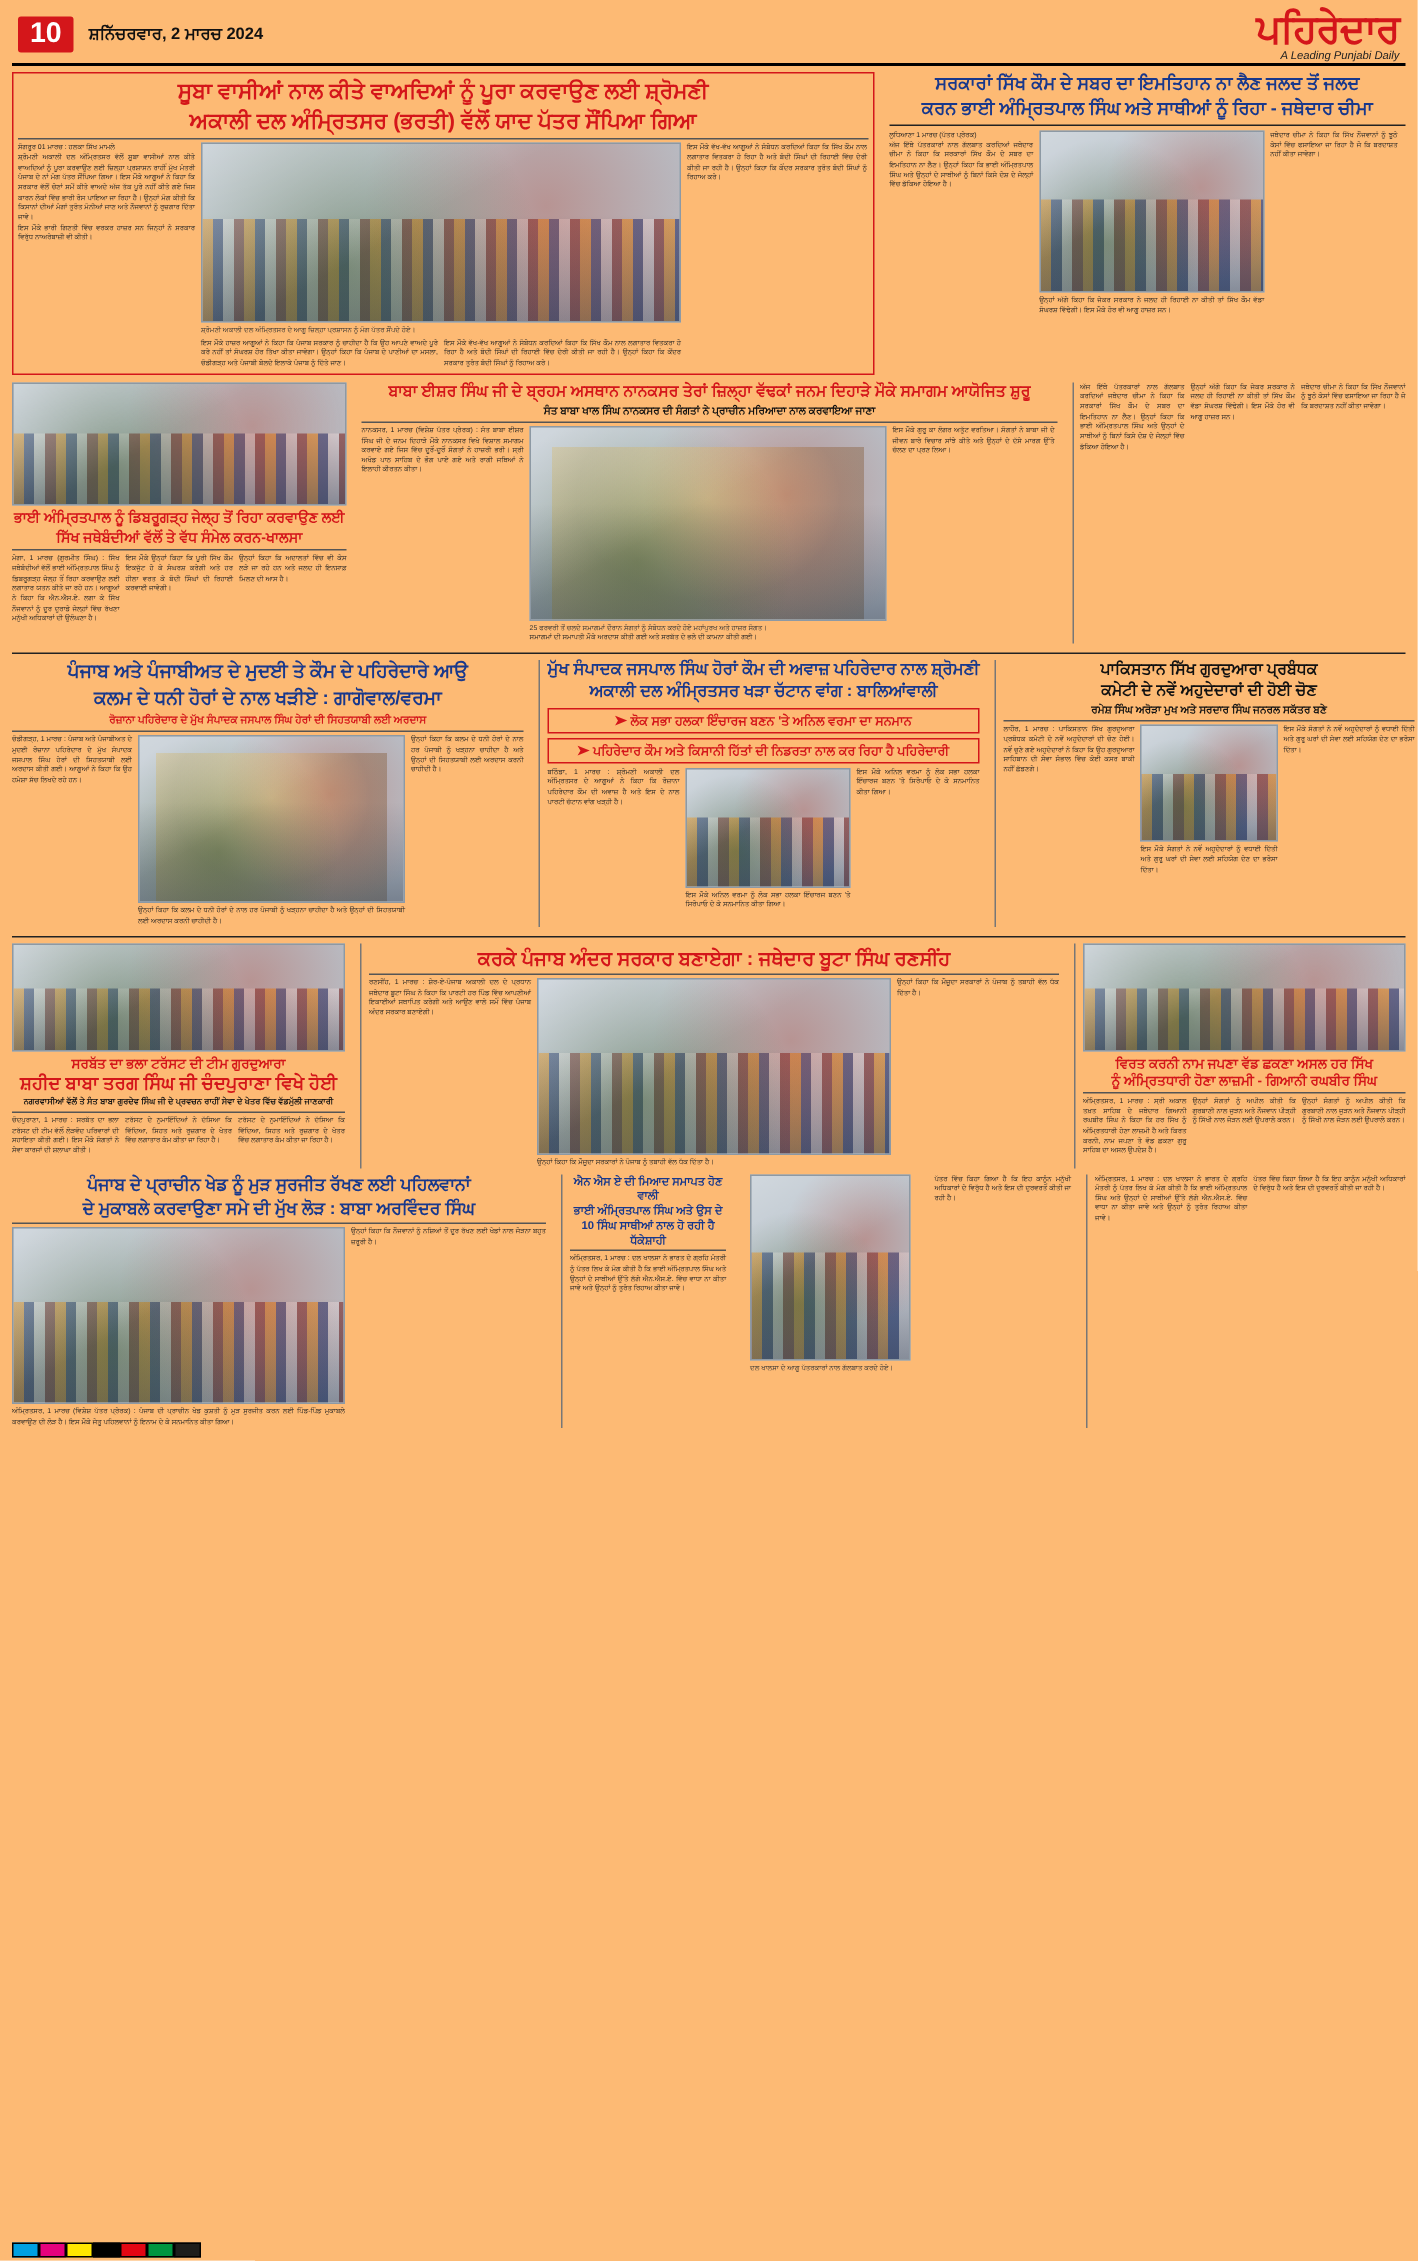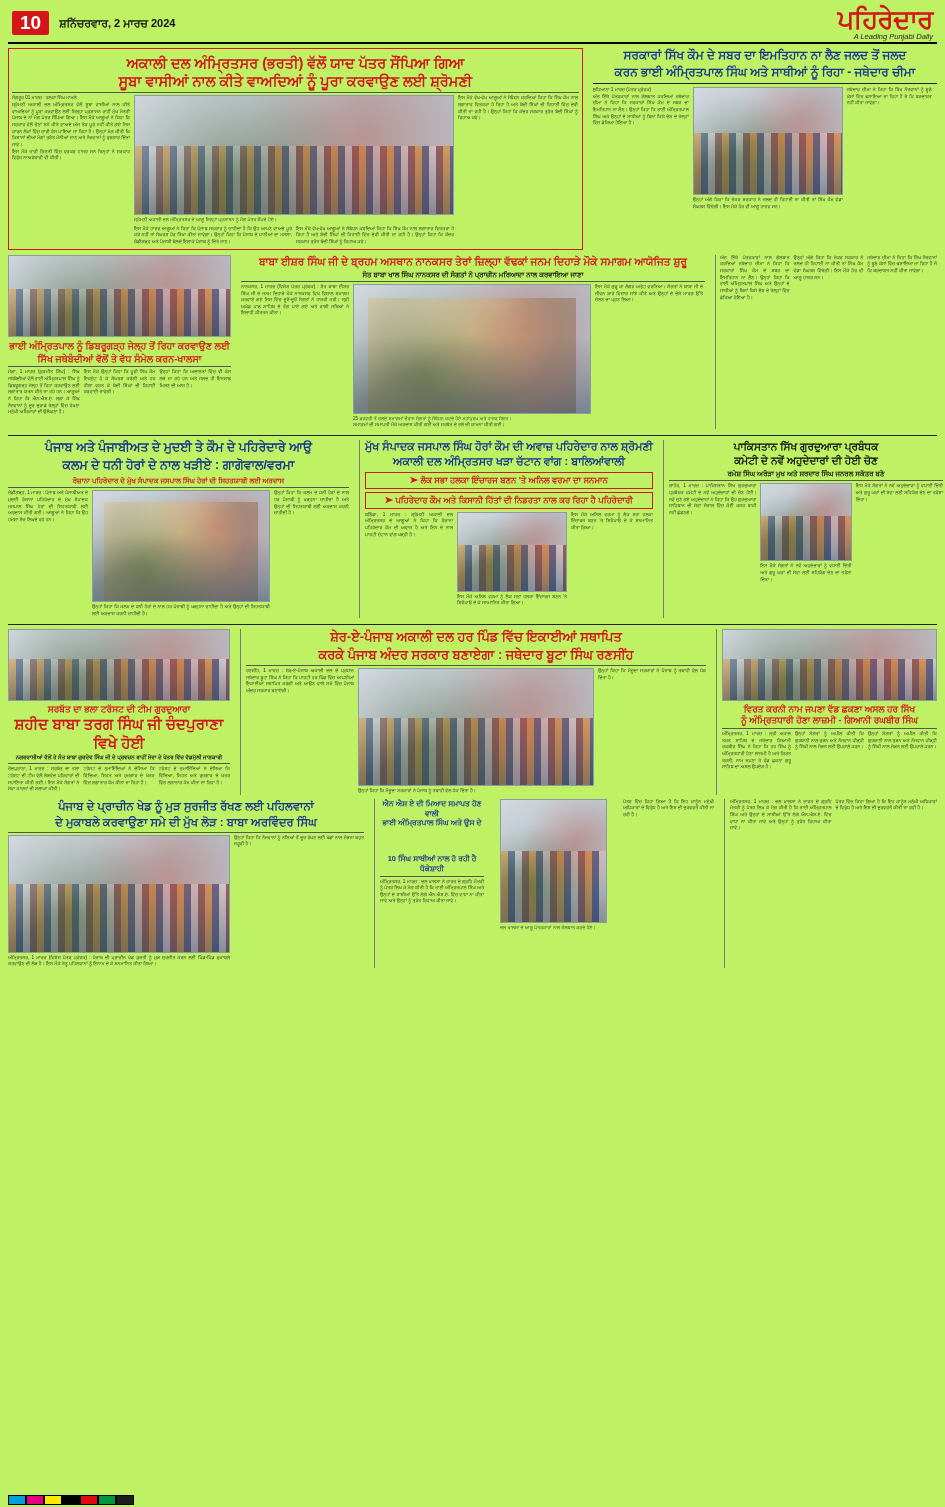--- a/index.html
+++ b/index.html
@@ -7,21 +7,21 @@
   body {
     width: 945px; height: 1507px;
     background: #ffffff;
     font-family: "Liberation Sans", sans-serif;
     color: #111;
     overflow: hidden;
   }
   .page {
     position: relative;
     width: 945px; height: 1507px;
-    background: #bef264;
+    background: #fdba74;
     padding: 6px 8px 0 8px;
   }
 
   
   .masthead {
     display: flex; align-items: center; justify-content: space-between;
     border-bottom: 2px solid #000;
     padding: 2px 4px 4px 4px;
     height: 38px;
   }
@@ -111,22 +111,22 @@
     </div>
     <div class="mh-right">
       <span class="paper-name">ਪਹਿਰੇਦਾਰ</span>
       <span class="paper-tag">A Leading Punjabi Daily</span>
     </div>
   </div>
 
   <div class="cols" style="margin-top:4px;">
 
     <div style="width:576px;" class="boxred">
+      <div class="hl" style="font-size:14.5px;">ਸੂਬਾ ਵਾਸੀਆਂ ਨਾਲ ਕੀਤੇ ਵਾਅਦਿਆਂ ਨੂੰ ਪੂਰਾ ਕਰਵਾਉਣ ਲਈ ਸ਼੍ਰੋਮਣੀ</div>
       <div class="hl" style="font-size:14.5px; margin-top:2px;">ਅਕਾਲੀ ਦਲ ਅੰਮ੍ਰਿਤਸਰ (ਭਰਤੀ) ਵੱਲੋਂ ਯਾਦ ਪੱਤਰ ਸੌਂਪਿਆ ਗਿਆ</div>
-      <div class="hl" style="font-size:14.5px;">ਸੂਬਾ ਵਾਸੀਆਂ ਨਾਲ ਕੀਤੇ ਵਾਅਦਿਆਂ ਨੂੰ ਪੂਰਾ ਕਰਵਾਉਣ ਲਈ ਸ਼੍ਰੋਮਣੀ</div>
       <div class="rule-thin"></div>
       <div class="cols" style="gap:4px;">
         <div style="width:118px;">
           <div class="body-txt">ਸੰਗਰੂਰ 01 ਮਾਰਚ : ਹਲਕਾ ਸਿੱਖ ਮਾਮਲੇ</div>
           <div class="body-txt">ਸ਼੍ਰੋਮਣੀ ਅਕਾਲੀ ਦਲ ਅੰਮ੍ਰਿਤਸਰ ਵੱਲੋਂ ਸੂਬਾ ਵਾਸੀਆਂ ਨਾਲ ਕੀਤੇ ਵਾਅਦਿਆਂ ਨੂੰ ਪੂਰਾ ਕਰਵਾਉਣ ਲਈ ਜ਼ਿਲ੍ਹਾ ਪ੍ਰਸ਼ਾਸਨ ਰਾਹੀਂ ਮੁੱਖ ਮੰਤਰੀ ਪੰਜਾਬ ਦੇ ਨਾਂ ਮੰਗ ਪੱਤਰ ਸੌਂਪਿਆ ਗਿਆ। ਇਸ ਮੌਕੇ ਆਗੂਆਂ ਨੇ ਕਿਹਾ ਕਿ ਸਰਕਾਰ ਵੱਲੋਂ ਚੋਣਾਂ ਸਮੇਂ ਕੀਤੇ ਵਾਅਦੇ ਅੱਜ ਤੱਕ ਪੂਰੇ ਨਹੀਂ ਕੀਤੇ ਗਏ ਜਿਸ ਕਾਰਨ ਲੋਕਾਂ ਵਿੱਚ ਭਾਰੀ ਰੋਸ ਪਾਇਆ ਜਾ ਰਿਹਾ ਹੈ। ਉਨ੍ਹਾਂ ਮੰਗ ਕੀਤੀ ਕਿ ਕਿਸਾਨਾਂ ਦੀਆਂ ਮੰਗਾਂ ਤੁਰੰਤ ਮੰਨੀਆਂ ਜਾਣ ਅਤੇ ਨੌਜਵਾਨਾਂ ਨੂੰ ਰੁਜ਼ਗਾਰ ਦਿੱਤਾ ਜਾਵੇ।</div>
           <div class="body-txt">ਇਸ ਮੌਕੇ ਭਾਰੀ ਗਿਣਤੀ ਵਿੱਚ ਵਰਕਰ ਹਾਜ਼ਰ ਸਨ ਜਿਨ੍ਹਾਂ ਨੇ ਸਰਕਾਰ ਵਿਰੁੱਧ ਨਾਅਰੇਬਾਜ਼ੀ ਵੀ ਕੀਤੀ।</div>
         </div>
         <div style="width:320px;">
           <div class="photo people" style="height:120px;"></div>
           <div class="caption" style="margin-top:2px;">ਸ਼੍ਰੋਮਣੀ ਅਕਾਲੀ ਦਲ ਅੰਮ੍ਰਿਤਸਰ ਦੇ ਆਗੂ ਜ਼ਿਲ੍ਹਾ ਪ੍ਰਸ਼ਾਸਨ ਨੂੰ ਮੰਗ ਪੱਤਰ ਸੌਂਪਦੇ ਹੋਏ।</div>
@@ -262,33 +262,32 @@
         </div>
       </div>
     </div>
   </div>
 
   <div class="cols" style="margin-top:6px; border-top:1px solid #222; padding-top:4px;">
 
     <div style="width:226px;">
       <div class="photo people" style="height:72px;"></div>
       <div class="hl" style="font-size:9px; margin-top:3px;">ਸਰਬੱਤ ਦਾ ਭਲਾ ਟਰੱਸਟ ਦੀ ਟੀਮ ਗੁਰਦੁਆਰਾ</div>
-      <div class="hl" style="font-size:15px;">ਸ਼ਹੀਦ ਬਾਬਾ ਤਰਗ ਸਿੰਘ ਜੀ ਚੰਦਪੁਰਾਣਾ ਵਿਖੇ ਹੋਈ</div>
+      <div class="hl" style="font-size:12px;">ਸ਼ਹੀਦ ਬਾਬਾ ਤਰਗ ਸਿੰਘ ਜੀ ਚੰਦਪੁਰਾਣਾ ਵਿਖੇ ਹੋਈ</div>
       <div class="subhl" style="margin-top:2px; font-size:5.5px;">ਨਗਰਵਾਸੀਆਂ ਵੱਲੋਂ ਤੇ ਸੰਤ ਬਾਬਾ ਗੁਰਦੇਵ ਸਿੰਘ ਜੀ ਦੇ ਪ੍ਰਵਚਨ ਰਾਹੀਂ ਸੇਵਾ ਦੇ ਖੇਤਰ ਵਿੱਚ ਵੱਡਮੁੱਲੀ ਜਾਣਕਾਰੀ</div>
       <div class="rule-thin"></div>
       <div class="cols" style="gap:4px;">
         <div class="col body-txt">ਚੰਦਪੁਰਾਣਾ, 1 ਮਾਰਚ : ਸਰਬੱਤ ਦਾ ਭਲਾ ਟਰੱਸਟ ਦੀ ਟੀਮ ਵੱਲੋਂ ਲੋੜਵੰਦ ਪਰਿਵਾਰਾਂ ਦੀ ਸਹਾਇਤਾ ਕੀਤੀ ਗਈ। ਇਸ ਮੌਕੇ ਸੰਗਤਾਂ ਨੇ ਸੇਵਾ ਕਾਰਜਾਂ ਦੀ ਸ਼ਲਾਘਾ ਕੀਤੀ।</div>
         <div class="col body-txt">ਟਰੱਸਟ ਦੇ ਨੁਮਾਇੰਦਿਆਂ ਨੇ ਦੱਸਿਆ ਕਿ ਵਿੱਦਿਆ, ਸਿਹਤ ਅਤੇ ਰੁਜ਼ਗਾਰ ਦੇ ਖੇਤਰ ਵਿੱਚ ਲਗਾਤਾਰ ਕੰਮ ਕੀਤਾ ਜਾ ਰਿਹਾ ਹੈ।</div>
         <div class="col body-txt">ਟਰੱਸਟ ਦੇ ਨੁਮਾਇੰਦਿਆਂ ਨੇ ਦੱਸਿਆ ਕਿ ਵਿੱਦਿਆ, ਸਿਹਤ ਅਤੇ ਰੁਜ਼ਗਾਰ ਦੇ ਖੇਤਰ ਵਿੱਚ ਲਗਾਤਾਰ ਕੰਮ ਕੀਤਾ ਜਾ ਰਿਹਾ ਹੈ।</div>
       </div>
     </div>
 
     <div style="width:470px; margin-left:5px;" class="vrule">
       <div style="padding-left:5px;">
-        <div class="hl" style="font-size:13px;">ਸ਼ੇਰ-ਏ-ਪੰਜਾਬ ਅਕਾਲੀ ਦਲ ਹਰ ਪਿੰਡ ਵਿੱਚ ਇਕਾਈਆਂ ਸਥਾਪਿਤ</div>
         <div class="hl" style="font-size:13px; margin-top:2px;">ਕਰਕੇ ਪੰਜਾਬ ਅੰਦਰ ਸਰਕਾਰ ਬਣਾਏਗਾ : ਜਥੇਦਾਰ ਬੂਟਾ ਸਿੰਘ ਰਣਸੀਂਹ</div>
         <div class="rule-thin"></div>
         <div class="cols" style="gap:4px;">
           <div style="width:108px;" class="body-txt">ਰਣਸੀਂਹ, 1 ਮਾਰਚ : ਸ਼ੇਰ-ਏ-ਪੰਜਾਬ ਅਕਾਲੀ ਦਲ ਦੇ ਪ੍ਰਧਾਨ ਜਥੇਦਾਰ ਬੂਟਾ ਸਿੰਘ ਨੇ ਕਿਹਾ ਕਿ ਪਾਰਟੀ ਹਰ ਪਿੰਡ ਵਿੱਚ ਆਪਣੀਆਂ ਇਕਾਈਆਂ ਸਥਾਪਿਤ ਕਰੇਗੀ ਅਤੇ ਆਉਣ ਵਾਲੇ ਸਮੇਂ ਵਿੱਚ ਪੰਜਾਬ ਅੰਦਰ ਸਰਕਾਰ ਬਣਾਏਗੀ।</div>
           <div style="width:236px;">
             <div class="photo people" style="height:118px;"></div>
             <div class="body-txt" style="margin-top:2px;">ਉਨ੍ਹਾਂ ਕਿਹਾ ਕਿ ਮੌਜੂਦਾ ਸਰਕਾਰਾਂ ਨੇ ਪੰਜਾਬ ਨੂੰ ਤਬਾਹੀ ਵੱਲ ਧੱਕ ਦਿੱਤਾ ਹੈ।</div>
           </div>
           <div style="width:108px;" class="body-txt">ਉਨ੍ਹਾਂ ਕਿਹਾ ਕਿ ਮੌਜੂਦਾ ਸਰਕਾਰਾਂ ਨੇ ਪੰਜਾਬ ਨੂੰ ਤਬਾਹੀ ਵੱਲ ਧੱਕ ਦਿੱਤਾ ਹੈ।</div>
         </div>
@@ -325,21 +324,21 @@
         <div style="width:130px;" class="body-txt">ਉਨ੍ਹਾਂ ਕਿਹਾ ਕਿ ਨੌਜਵਾਨਾਂ ਨੂੰ ਨਸ਼ਿਆਂ ਤੋਂ ਦੂਰ ਰੱਖਣ ਲਈ ਖੇਡਾਂ ਨਾਲ ਜੋੜਨਾ ਬਹੁਤ ਜ਼ਰੂਰੀ ਹੈ।</div>
       </div>
     </div>
 
     <div style="width:340px; margin-left:5px;" class="vrule">
       <div style="padding-left:5px;">
         <div class="cols" style="gap:16px;">
           <div style="width:112px;">
             <div class="subhl" style="color:#18388c; font-size:7.5px;">ਐਨ ਐਸ ਏ ਦੀ ਮਿਆਦ ਸਮਾਪਤ ਹੋਣ ਵਾਲੀ</div>
             <div class="subhl" style="color:#18388c; font-size:7.5px;">ਭਾਈ ਅੰਮ੍ਰਿਤਪਾਲ ਸਿੰਘ ਅਤੇ ਉਸ ਦੇ</div>
-            <div class="subhl" style="color:#18388c; font-size:7.5px;margin-top:26px;">10 ਸਿੰਘ ਸਾਥੀਆਂ ਨਾਲ ਹੋ ਰਹੀ ਹੈ</div>
+            <div class="subhl" style="color:#18388c; font-size:7.5px;">10 ਸਿੰਘ ਸਾਥੀਆਂ ਨਾਲ ਹੋ ਰਹੀ ਹੈ</div>
             <div class="subhl" style="color:#18388c; font-size:7.5px;">ਧੱਕੇਸ਼ਾਹੀ</div>
             <div class="rule-thin"></div>
             <div class="body-txt">ਅੰਮ੍ਰਿਤਸਰ, 1 ਮਾਰਚ : ਦਲ ਖਾਲਸਾ ਨੇ ਭਾਰਤ ਦੇ ਗ੍ਰਹਿ ਮੰਤਰੀ ਨੂੰ ਪੱਤਰ ਲਿਖ ਕੇ ਮੰਗ ਕੀਤੀ ਹੈ ਕਿ ਭਾਈ ਅੰਮ੍ਰਿਤਪਾਲ ਸਿੰਘ ਅਤੇ ਉਨ੍ਹਾਂ ਦੇ ਸਾਥੀਆਂ ਉੱਤੇ ਲੱਗੇ ਐਨ.ਐਸ.ਏ. ਵਿੱਚ ਵਾਧਾ ਨਾ ਕੀਤਾ ਜਾਵੇ ਅਤੇ ਉਨ੍ਹਾਂ ਨੂੰ ਤੁਰੰਤ ਰਿਹਾਅ ਕੀਤਾ ਜਾਵੇ।</div>
           </div>
           <div style="width:115px;">
             <div class="photo people" style="height:124px;"></div>
             <div class="caption" style="margin-top:2px;">ਦਲ ਖਾਲਸਾ ਦੇ ਆਗੂ ਪੱਤਰਕਾਰਾਂ ਨਾਲ ਗੱਲਬਾਤ ਕਰਦੇ ਹੋਏ।</div>
           </div>
           <div style="width:98px;" class="body-txt">ਪੱਤਰ ਵਿੱਚ ਕਿਹਾ ਗਿਆ ਹੈ ਕਿ ਇਹ ਕਾਨੂੰਨ ਮਨੁੱਖੀ ਅਧਿਕਾਰਾਂ ਦੇ ਵਿਰੁੱਧ ਹੈ ਅਤੇ ਇਸ ਦੀ ਦੁਰਵਰਤੋਂ ਕੀਤੀ ਜਾ ਰਹੀ ਹੈ।</div>
         </div>

